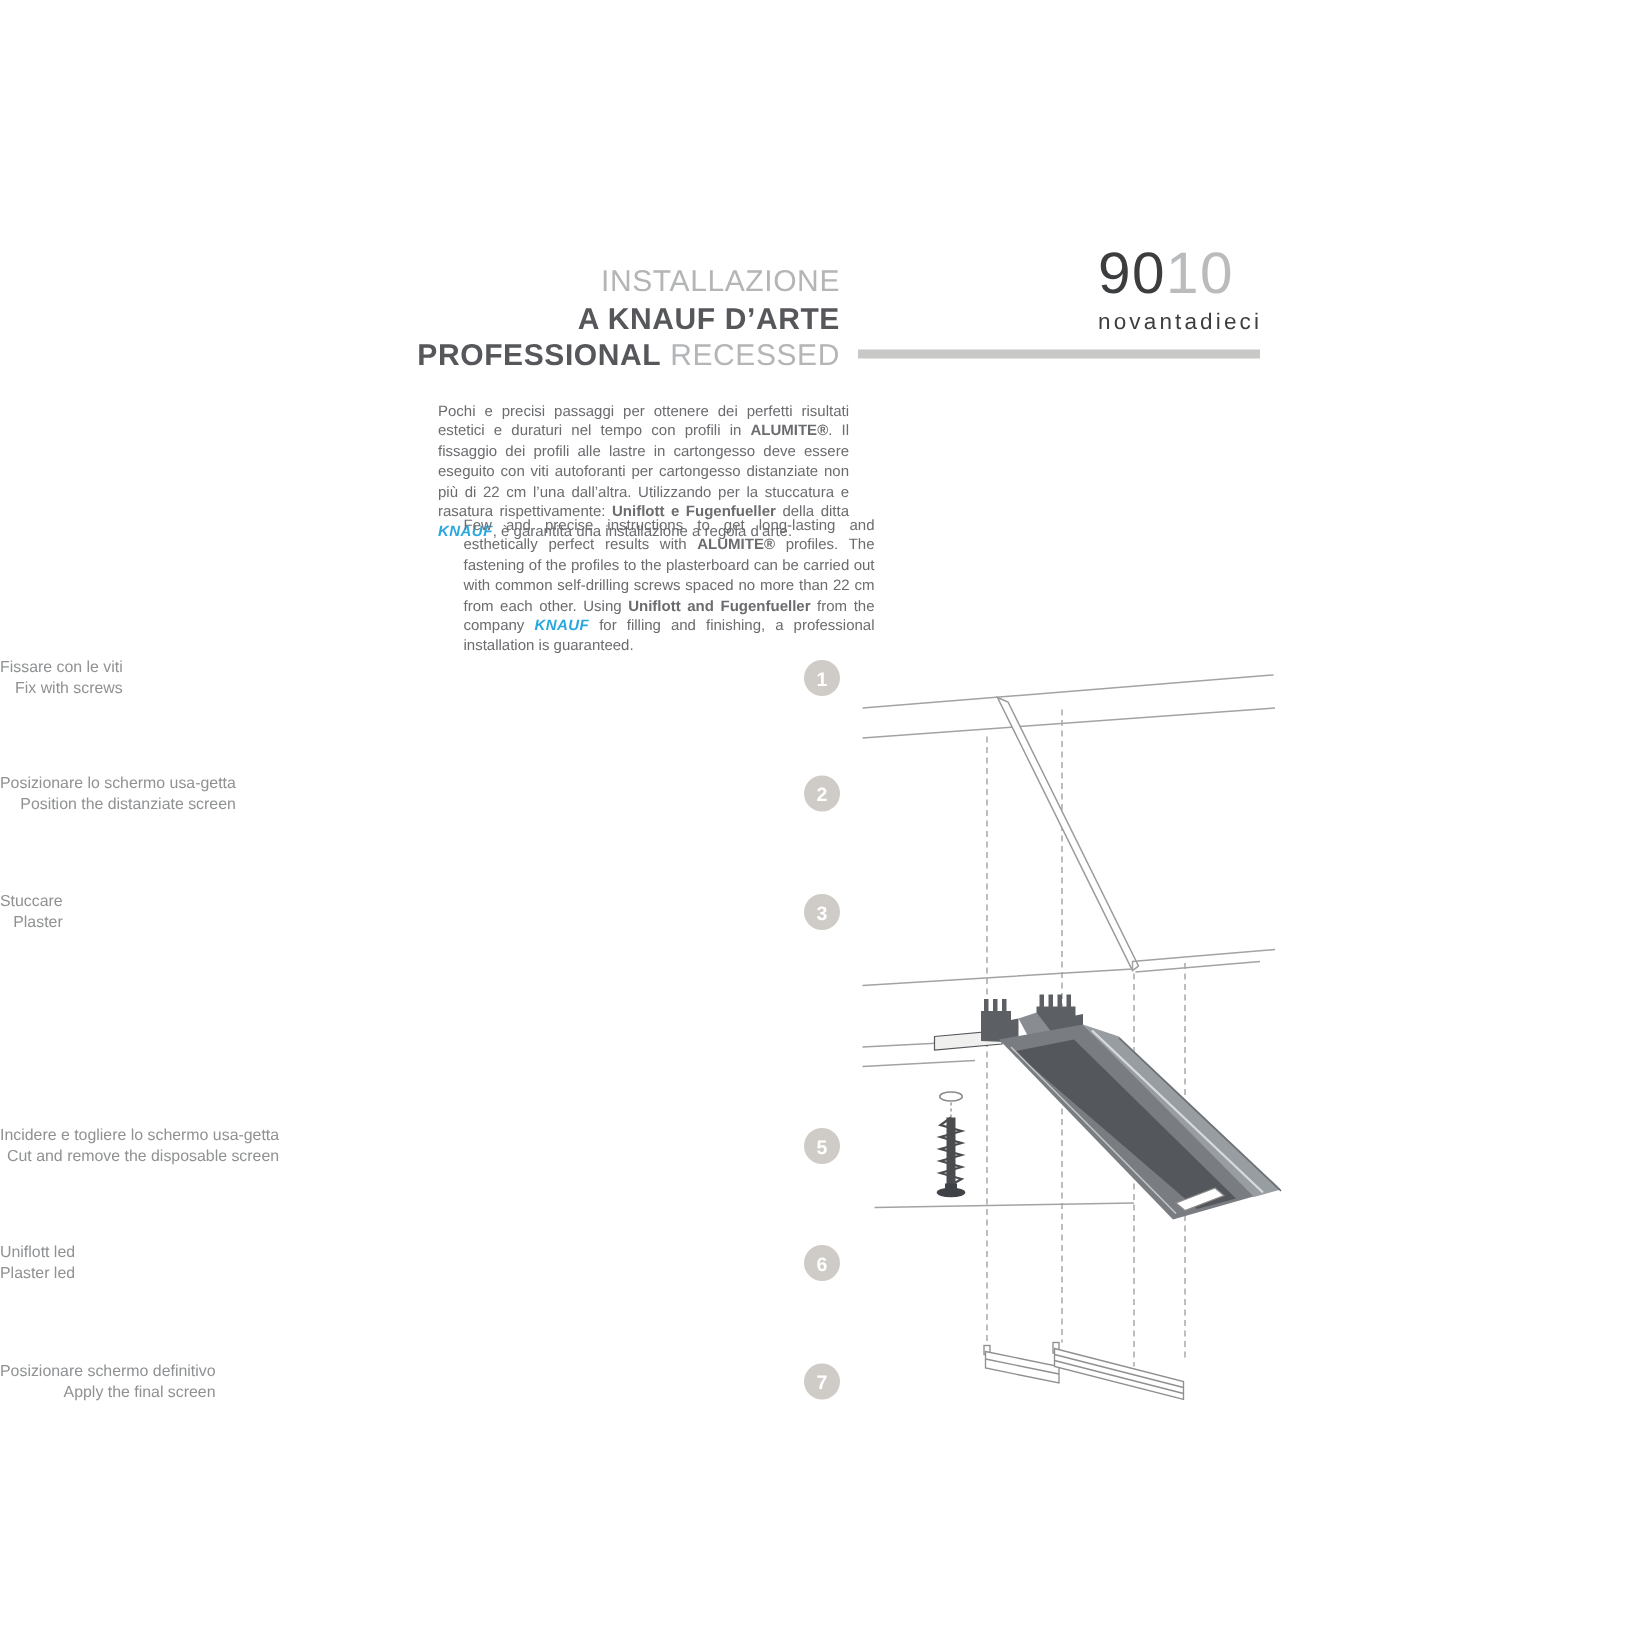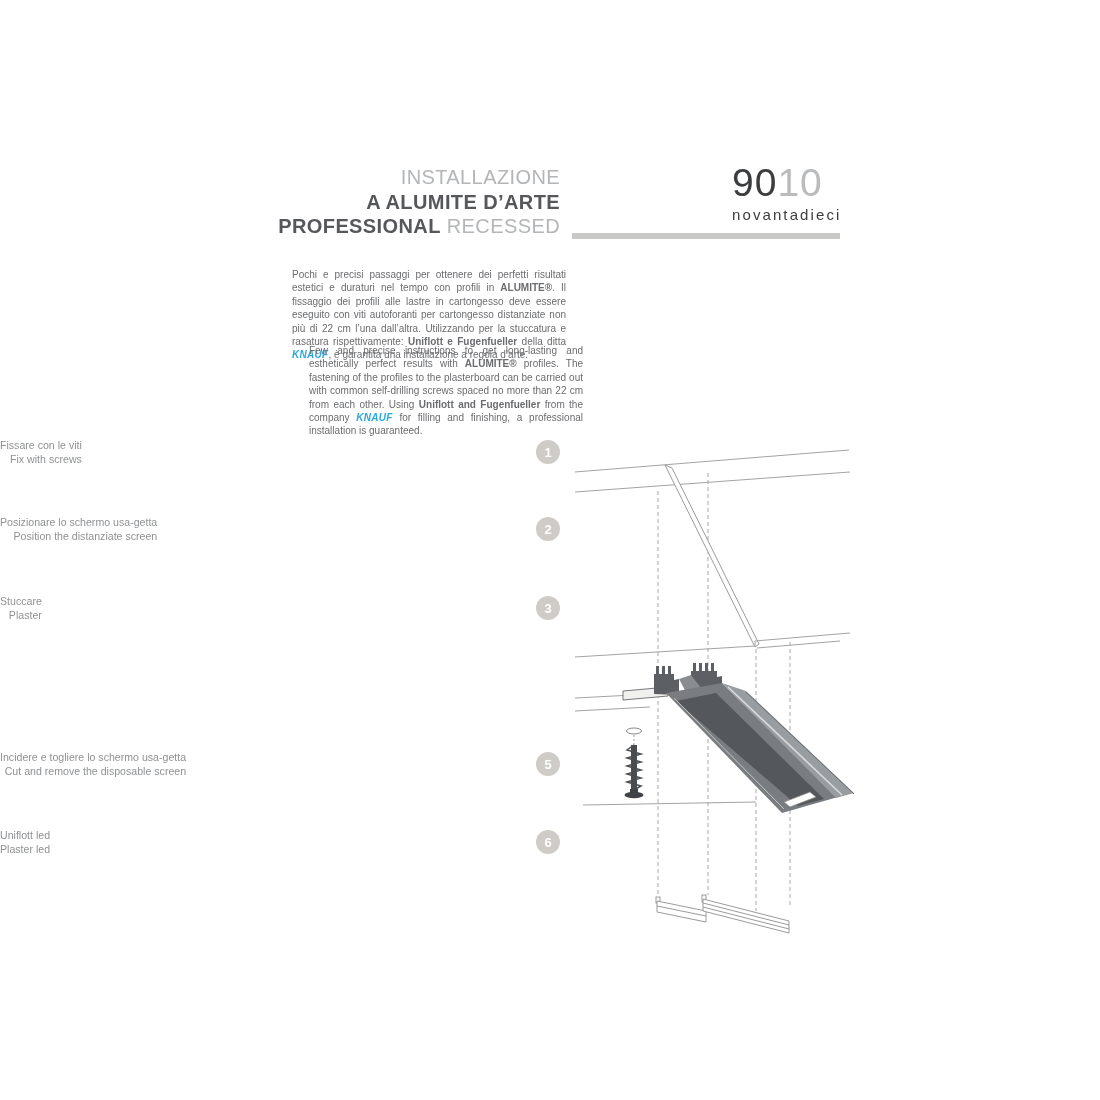--- a/index.html
+++ b/index.html
@@ -5,21 +5,21 @@
   html,body{margin:0;padding:0;background:#ffffff;}
   .canvas{
     position:relative;width:1100px;height:1100px;background:#ffffff;overflow:hidden;
     font-family:"Liberation Sans", sans-serif;
   }
   
   .title-block{
     position:absolute;left:240px;top:165px;width:320px;text-align:right;
     font-size:20px;line-height:24.5px;letter-spacing:0.4px;white-space:nowrap;
   }
-  .t-light{color:#b3b5b7;font-weight:400;}
+  .t-light{color:#b3b5b7;font-weight:400;margin-top:11px;}
   .t-dark{color:#56575b;font-weight:bold;}
   .brand{position:absolute;left:732px;top:160px;}
   .brand-num{font-size:39px;line-height:46px;font-weight:400;color:#3c3d3f;letter-spacing:1px;}
   .brand-num .light{color:#b9bbbd;}
   .brand-sub{font-size:15px;letter-spacing:2.1px;color:#3c3d3f;margin-top:0px;}
   .gray-bar{position:absolute;left:572px;top:233px;width:268px;height:6px;background:#c8c8c6;}
   
   .para{
     position:absolute;left:292px;width:274px;margin:0;text-align:justify;
     font-size:10px;line-height:13.4px;color:#6b6c6f;
@@ -42,21 +42,21 @@
   
   .drawing{position:absolute;left:570px;top:445px;width:290px;height:520px;}
 </style>
 </head>
 <body>
 
 <div class="canvas">
 
   <div class="title-block">
     <div class="t-light">INSTALLAZIONE</div>
-    <div class="t-dark">A ALUMITE D’ARTE</div>
+    <div class="t-dark">A KNAUF D’ARTE</div>
     <div><span class="t-dark">PROFESSIONAL</span><span class="t-light"> RECESSED</span></div>
   </div>
 
   <div class="brand">
     <div class="brand-num"><span>90</span><span class="light">10</span></div>
     <div class="brand-sub">novantadieci</div>
   </div>
   <div class="gray-bar"></div>
 
   <p class="para para-it"><span>Pochi e precisi passaggi per ottenere dei perfetti risultati estetici e duraturi nel tempo con profili in </span><span class="seg-bold">ALUMITE®</span><span>. Il fissaggio dei profili alle lastre in cartongesso deve essere eseguito con viti autoforanti per cartongesso distanziate non più di 22 cm l’una dall’altra. Utilizzando per la stuccatura e rasatura rispettivamente: </span><span class="seg-bold">Uniflott e Fugenfueller</span><span> della ditta </span><span class="seg-brand">KNAUF</span><span>, è garantita una installazione a regola d’arte.</span></p>
@@ -89,20 +89,27 @@
       <div>Cut and remove the disposable screen</div>
     </div>
     <div class="step-circle">5</div>
   </div>
   <div class="step-row" style="top:826px">
     <div class="step-lines">
       <div>Uniflott led</div>
       <div>Plaster led</div>
     </div>
     <div class="step-circle">6</div>
+  </div>
+  <div class="step-row" style="top:905px">
+    <div class="step-lines">
+      <div>Posizionare schermo definitivo</div>
+      <div>Apply the final screen</div>
+    </div>
+    <div class="step-circle">7</div>
   </div>
 
   <svg class="drawing" viewBox="0 0 290 520" xmlns="http://www.w3.org/2000/svg">
 
     <g stroke="#a3a3a3" stroke-width="1" fill="none">
       <path d="M5,27 L279,5"></path>
       <path d="M5,47 L280,27"></path>
     </g>
 
     <g stroke="#a8a8a8" stroke-width="1" stroke-dasharray="4 3" fill="none">

